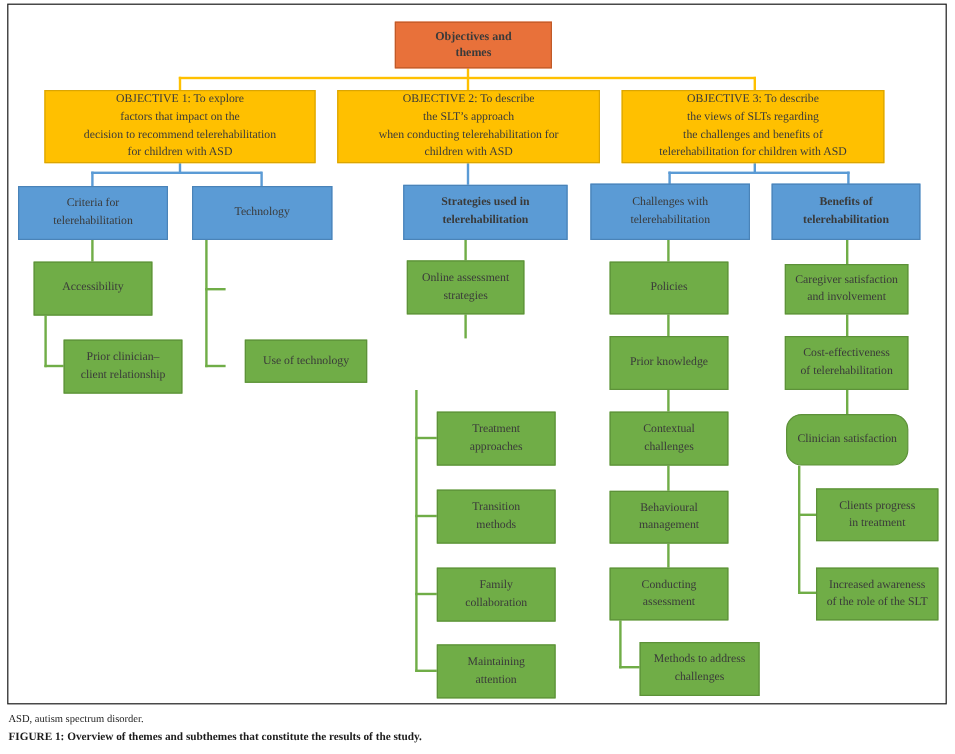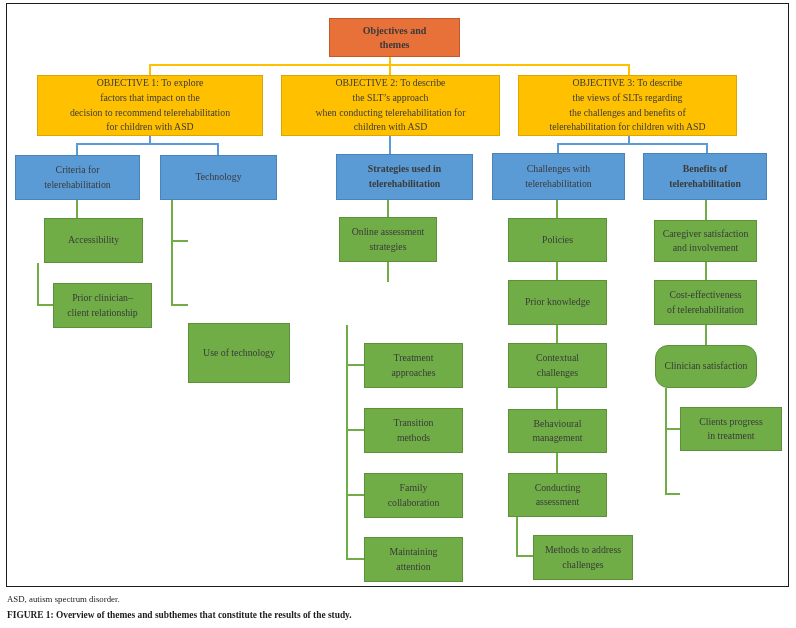--- a/index.html
+++ b/index.html
@@ -102,24 +102,24 @@
   <div class="node blue" style="left:15px;top:155px;width:125px;height:45px;">Criteria for
 telerehabilitation</div>
   <div class="node blue" style="left:160px;top:155px;width:117px;height:45px;">Technology</div>
   <div class="node blue bold" style="left:336px;top:154px;width:137px;height:46px;">Strategies used in
 telerehabilitation</div>
   <div class="node blue" style="left:492px;top:153px;width:133px;height:47px;">Challenges with
 telerehabilitation</div>
   <div class="node blue bold" style="left:643px;top:153px;width:124px;height:47px;">Benefits of
 telerehabilitation</div>
 
-  <div class="node green" style="left:28px;top:218px;width:99px;height:45px;margin-left:16px;">Accessibility</div>
+  <div class="node green" style="left:28px;top:218px;width:99px;height:45px;">Accessibility</div>
   <div class="node green" style="left:53px;top:283px;width:99px;height:45px;">Prior clinician–
 client relationship</div>
-  <div class="node green" style="left:188px;top:283px;width:102px;height:60px;margin-top:40px;">Use of technology</div>
+  <div class="node green" style="left:204px;top:283px;width:102px;height:36px;">Use of technology</div>
 
   <div class="node green" style="left:339px;top:217px;width:98px;height:45px;">Online assessment
 strategies</div>
   <div class="node green" style="left:364px;top:343px;width:99px;height:45px;">Treatment
 approaches</div>
   <div class="node green" style="left:364px;top:408px;width:99px;height:45px;">Transition
 methods</div>
   <div class="node green" style="left:364px;top:473px;width:99px;height:45px;">Family
 collaboration</div>
   <div class="node green" style="left:364px;top:537px;width:99px;height:45px;">Maintaining
@@ -136,16 +136,18 @@
   <div class="node green" style="left:533px;top:535px;width:100px;height:45px;">Methods to address
 challenges</div>
 
   <div class="node green" style="left:654px;top:220px;width:103px;height:42px;">Caregiver satisfaction
 and involvement</div>
   <div class="node green" style="left:654px;top:280px;width:103px;height:45px;">Cost-effectiveness
 of telerehabilitation</div>
   <div class="node green" style="left:655px;top:345px;width:102px;height:43px;border-radius:13px;">Clinician satisfaction</div>
   <div class="node green" style="left:680px;top:407px;width:102px;height:44px;">Clients progress
 in treatment</div>
+  <div class="node green" style="left:680px;top:473px;width:102px;height:44px;">Increased awareness
+of the role of the SLT</div>
 
   <div class="abbr-note">ASD, autism spectrum disorder.</div>
   <div class="fig-caption">FIGURE 1: Overview of themes and subthemes that constitute the results of the study.</div>
 </div>
 
 </body></html>

